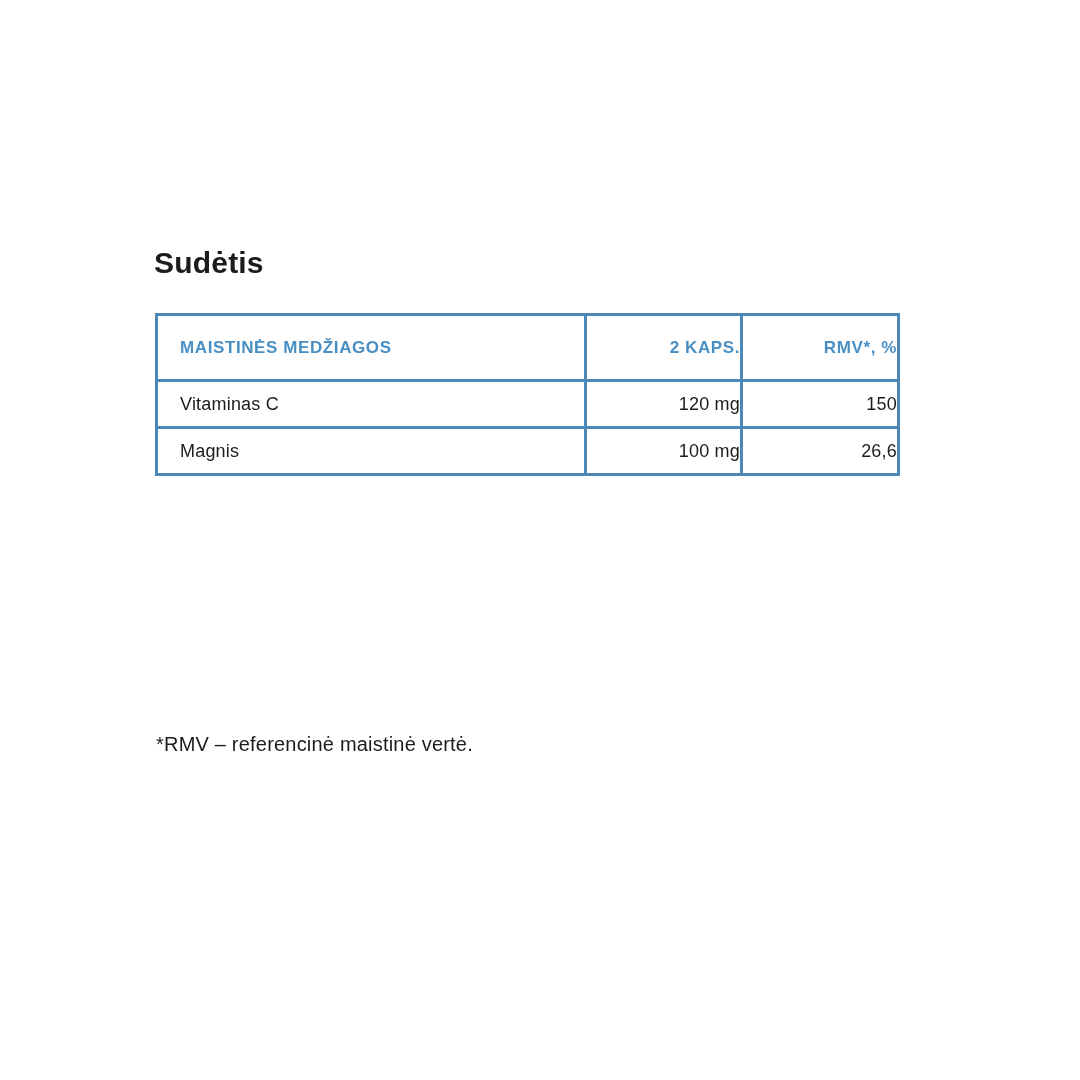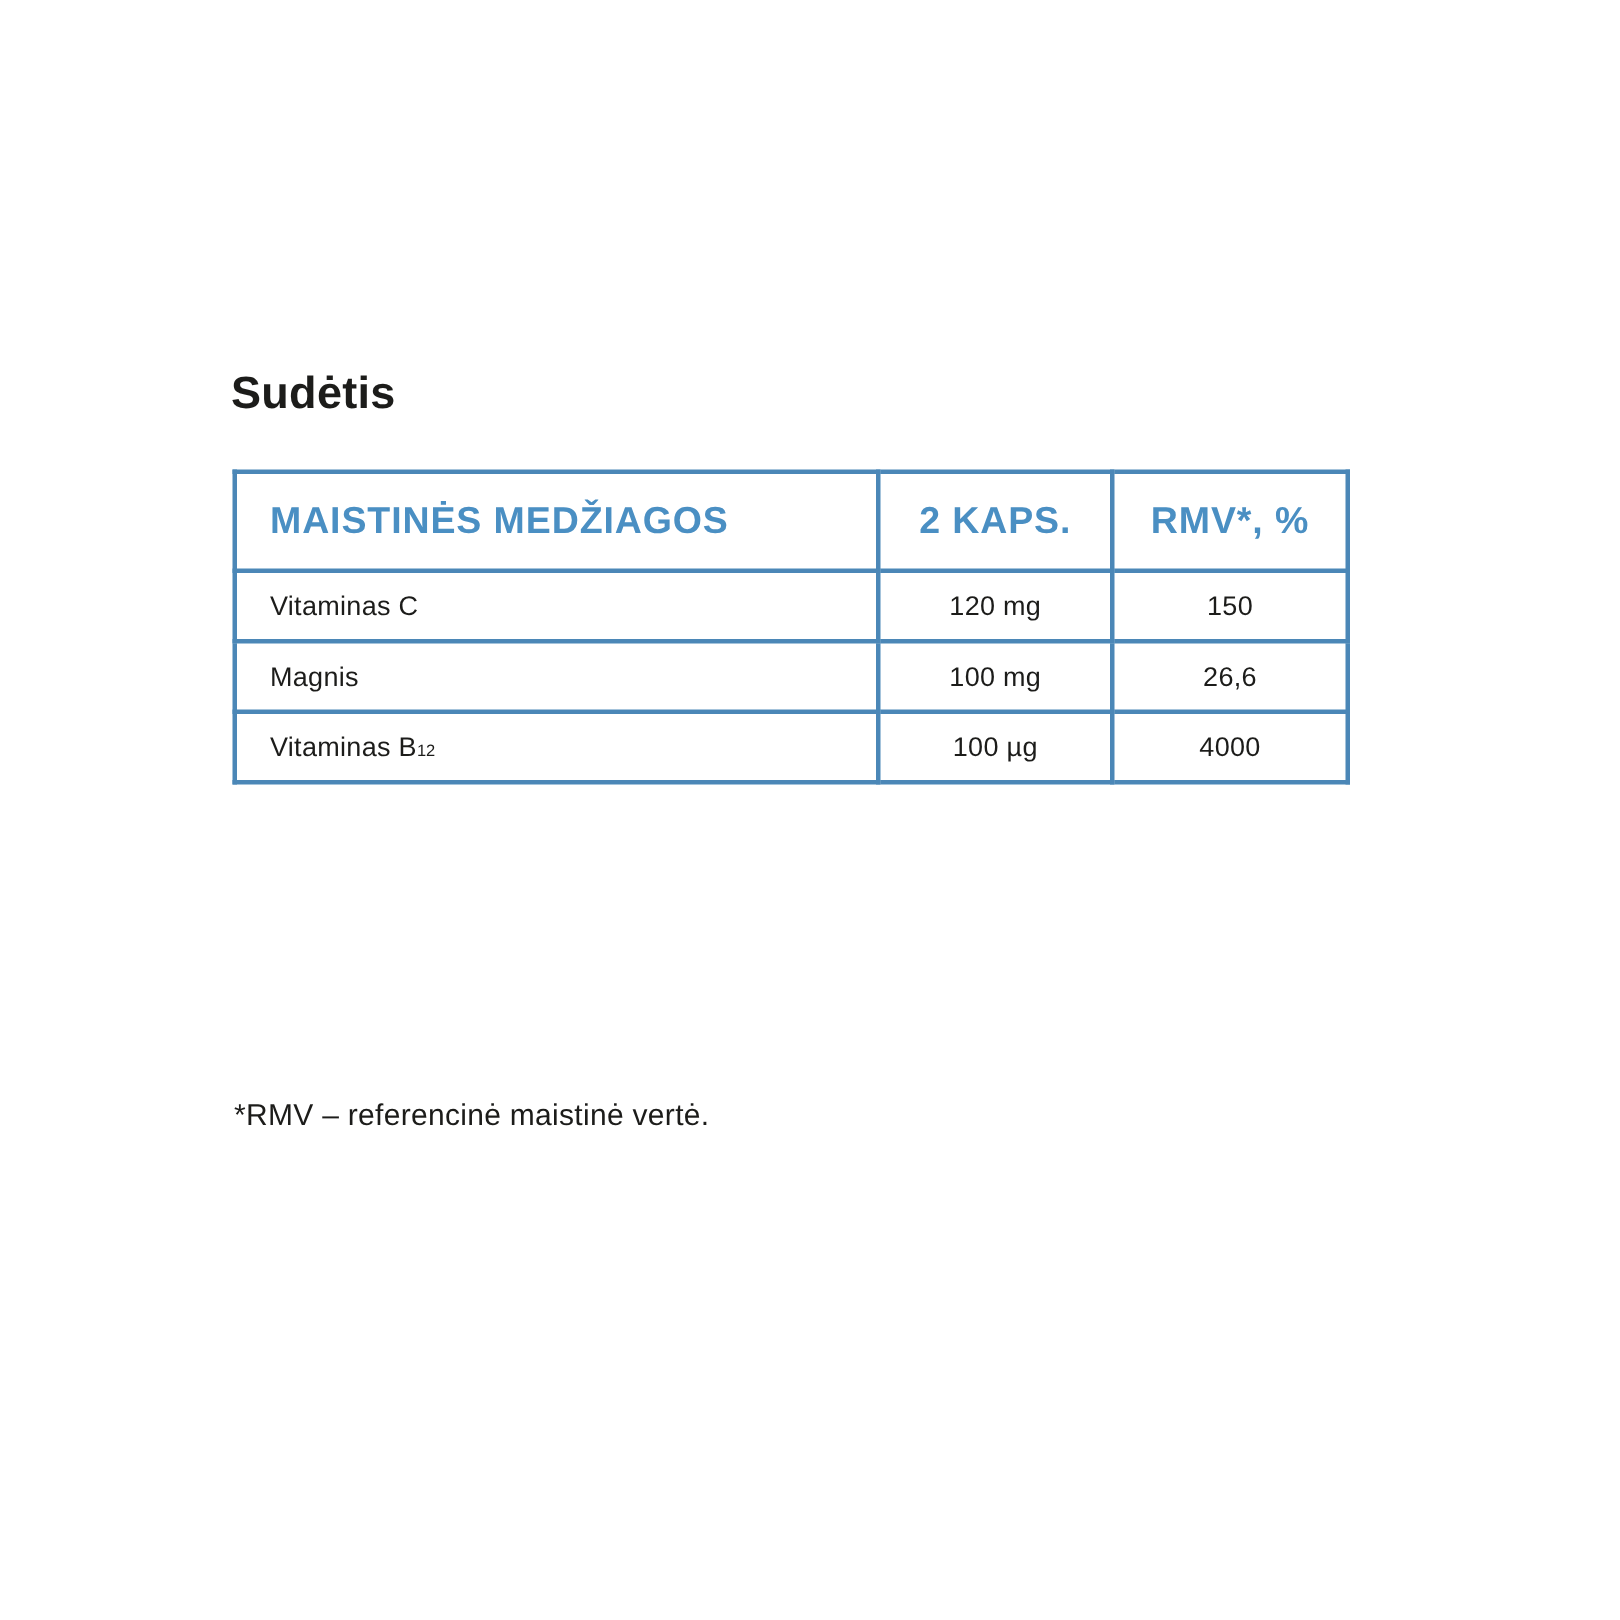--- a/index.html
+++ b/index.html
@@ -40,28 +40,28 @@
     top: 313px;
     width: 742px;
     border-collapse: collapse;
     table-layout: fixed;
   }
   .nutrition-table th,
   .nutrition-table td {
     border: 3px solid var(--border);
     background: #ffffff;
     vertical-align: middle;
-    text-align: center;
+    text-align: right;
     padding: 0;
   }
   .nutrition-table thead tr { height: 66px; }
   .nutrition-table tbody tr { height: 47px; }
   .nutrition-table th {
     color: var(--accent);
-    font-size: 25px;
+    font-size: 17px;
     font-weight: 700;
     letter-spacing: 0.6px;
   }
   .nutrition-table th.col-name,
   .nutrition-table td.cell-name {
     text-align: left;
     padding-left: 22px;
   }
   .nutrition-table td {
     font-size: 18px;
@@ -108,23 +108,18 @@
         <tr>
           <td class="cell-name"><span>Vitaminas C</span></td>
           <td>120 mg</td>
           <td>150</td>
         </tr>
         <tr>
           <td class="cell-name"><span>Magnis</span></td>
           <td>100 mg</td>
           <td>26,6</td>
         </tr>
-        <tr>
-          <td class="cell-name"><span>Vitaminas B</span><span class="sub">12</span></td>
-          <td>100 µg</td>
-          <td>4000</td>
-        </tr>
       </tbody>
   </table>
 
   <p class="footnote">*RMV – referencinė maistinė vertė.</p>
 
 </div>
 
 </body></html>

